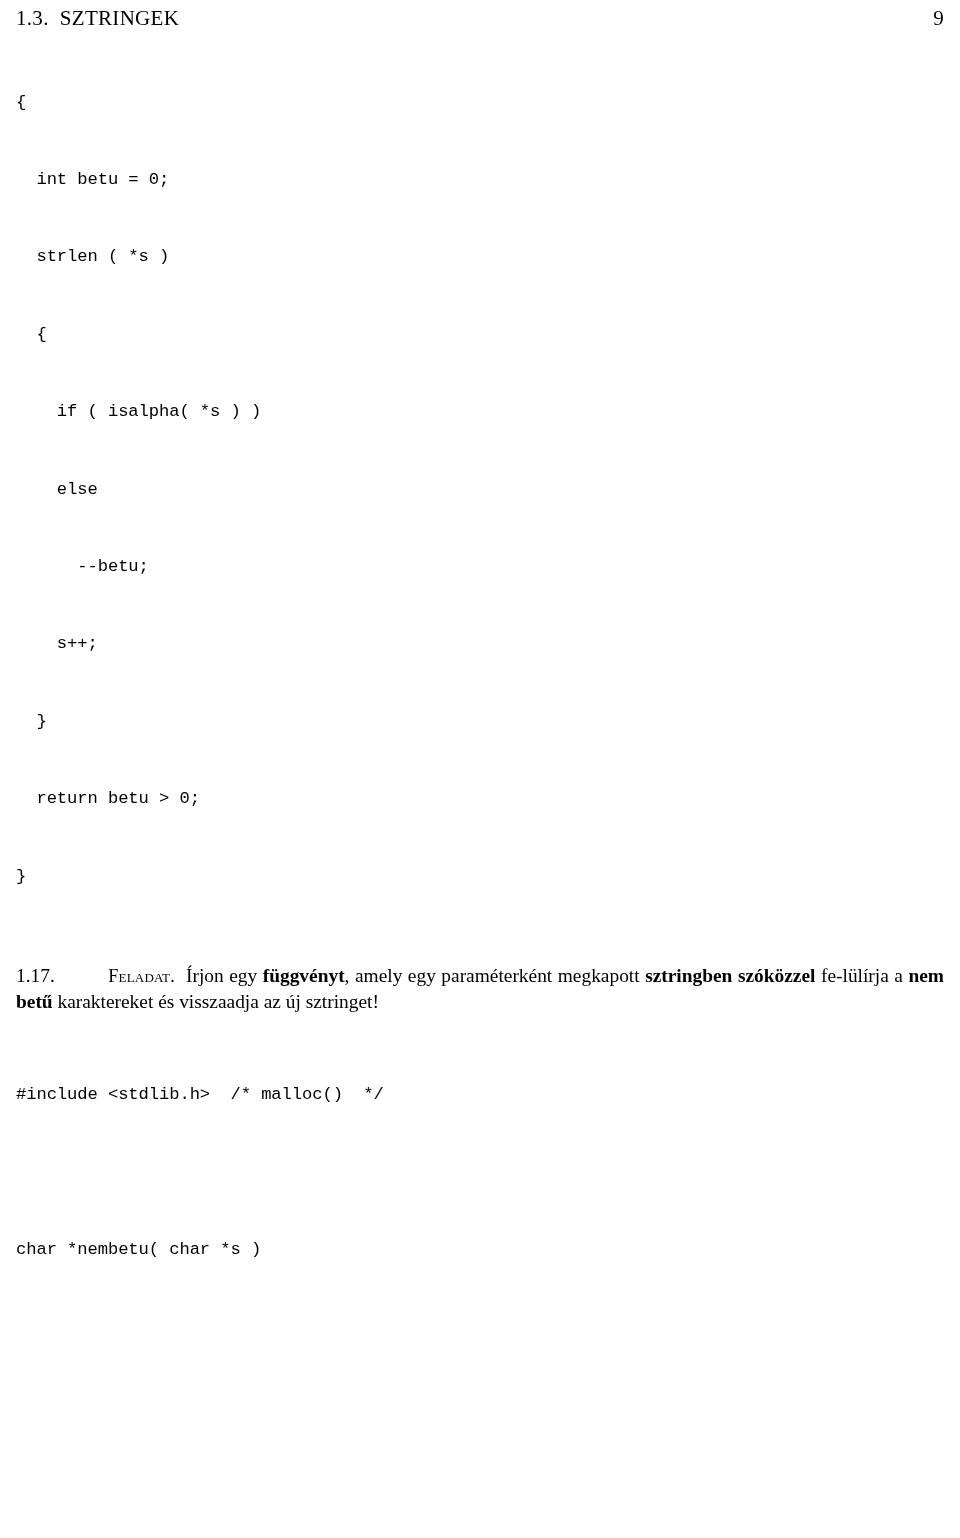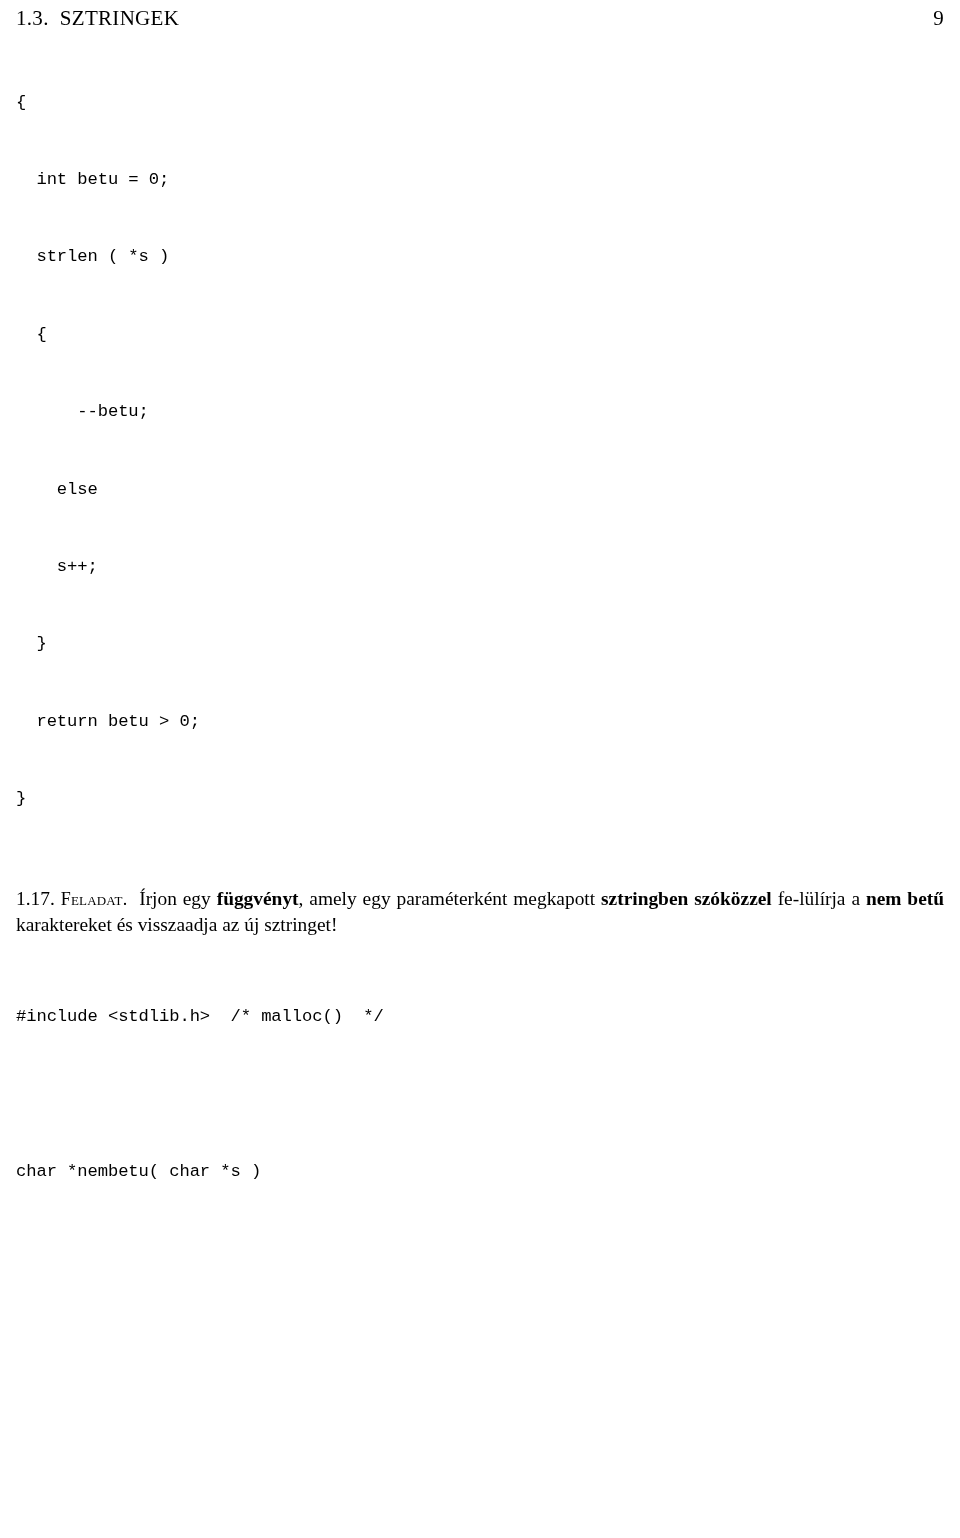--- a/index.html
+++ b/index.html
@@ -67,20 +67,21 @@
     line-height: 26.6px;
     text-align: justify;
     margin: 0;
     hyphens: manual;
   }
   .para b { font-weight: bold; }
   .smallcaps {
     font-variant: small-caps;
     font-size: 18px;
     letter-spacing: 0.2px;
+    margin-left: 48px;
   }
 
   
   .gap-sm { height: 14px; }
   .gap-md { height: 22px; }
   .gap-lg { height: 26px; }
 </style>
 </head>
 <body>
 
@@ -91,22 +92,23 @@
     <span class="runhead-page">9</span>
   </div>
 
   <div class="content">
 
     <div class="code">
       <div class="code-line">{</div>
       <div class="code-line">  int betu = 0;</div>
       <div class="code-line">  strlen ( *s )</div>
       <div class="code-line">  {</div>
+      <div class="code-line">    if ( isalpha( *s ) )</div>
+      <div class="code-line">    else</div>
       <div class="code-line">      --betu;</div>
-      <div class="code-line">    else</div>
       <div class="code-line">    s++;</div>
       <div class="code-line">  }</div>
       <div class="code-line">  return betu &gt; 0;</div>
       <div class="code-line">}</div>
     </div>
 
     <div class="gap-md"></div>
 
     <p class="para"><span>1.17.</span>&nbsp;<span class="smallcaps">Feladat.</span>&nbsp; <span>Írjon egy </span><b>függvényt</b><span>, amely egy paraméterként megkapott </span><b>sztringben szóközzel</b><span> fe-</span><span>lülírja a </span><b>nem betű</b><span> karaktereket és visszaadja az új sztringet!</span></p>
 

